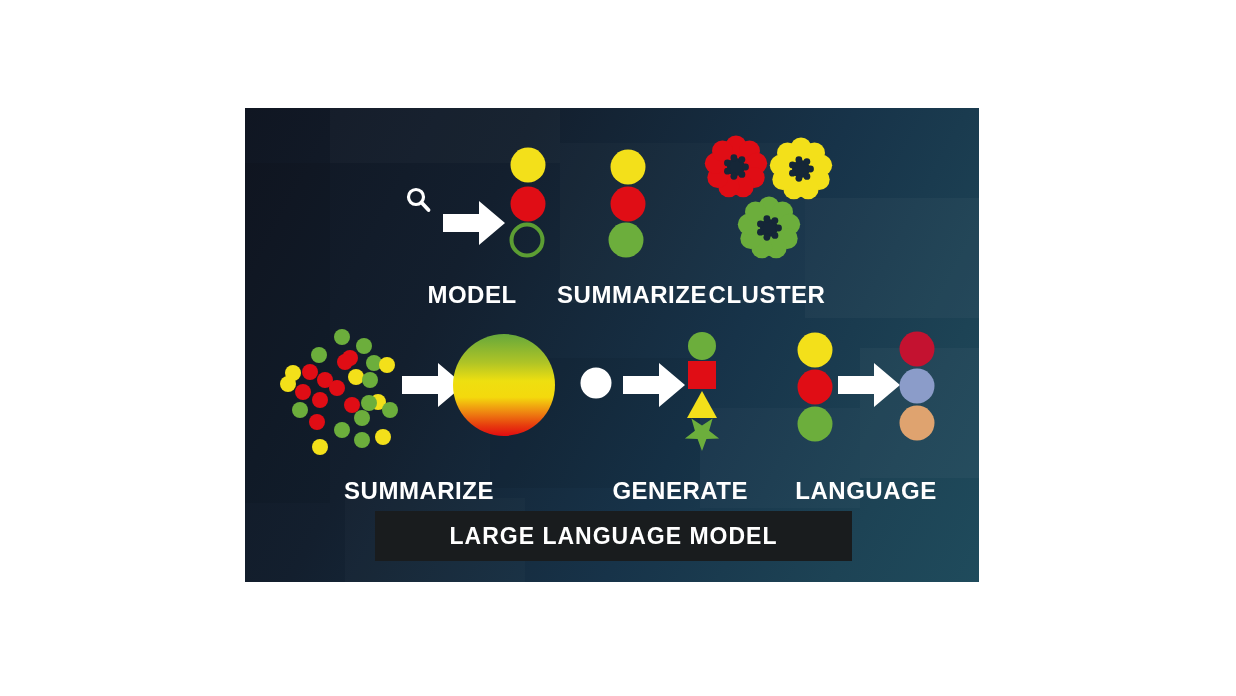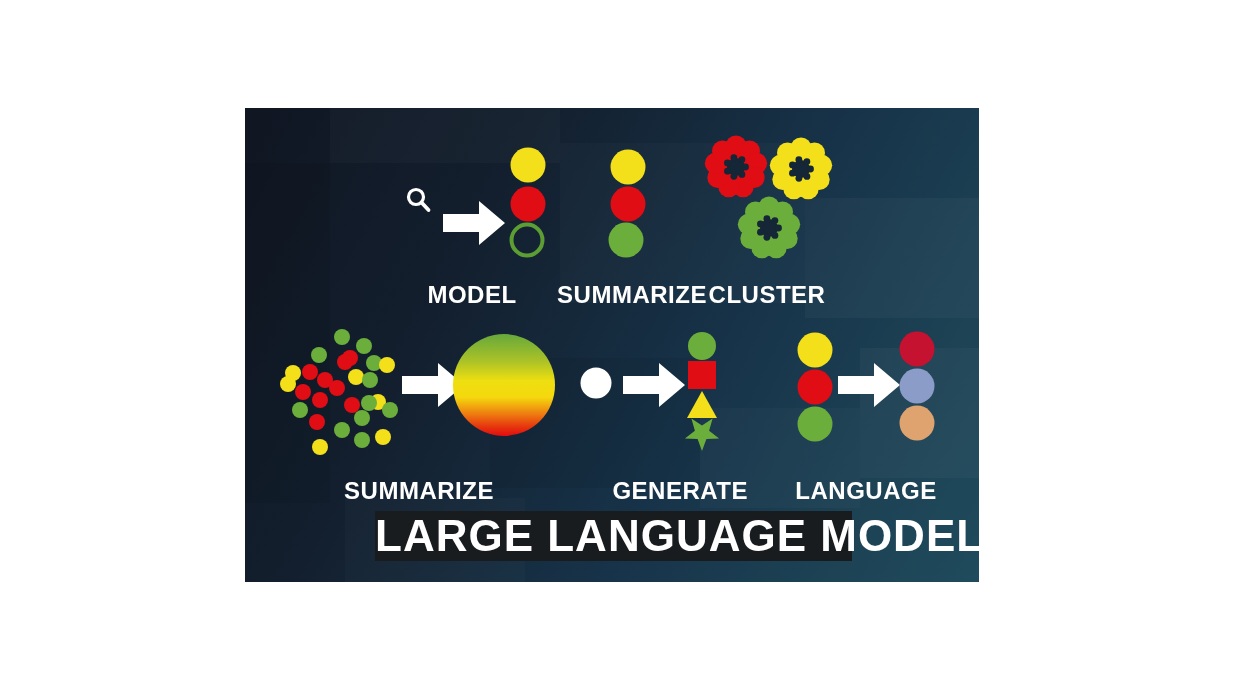--- a/index.html
+++ b/index.html
@@ -13,21 +13,21 @@
   }
   .mosaic{position:absolute;pointer-events:none;}
   .glyphs{position:absolute;}
   .cap-label{
     position:absolute;height:30px;line-height:30px;text-align:center;
     color:var(--label);font-weight:700;font-size:24px;letter-spacing:0.5px;
   }
   #title-bar{
     position:absolute;left:130px;top:403px;width:477px;height:50px;
     background:var(--bar-bg);color:var(--label);
-    font-weight:700;font-size:44px;letter-spacing:1px;
+    font-weight:700;font-size:23px;letter-spacing:1px;
     text-align:center;line-height:50px;white-space:nowrap;
   }
   .fill-yellow{fill:var(--yellow);} .fill-red{fill:var(--red);} .fill-green{fill:var(--green);}
   .fill-white{fill:var(--white);} .fill-crimson{fill:var(--crimson);}
   .fill-periwinkle{fill:var(--periwinkle);} .fill-tan{fill:var(--tan);}
   .stroke-white{stroke:var(--white);fill:none;}
   .ring-green{stroke:var(--ring-green);fill:none;}
 </style>
 </head>
 <body>

